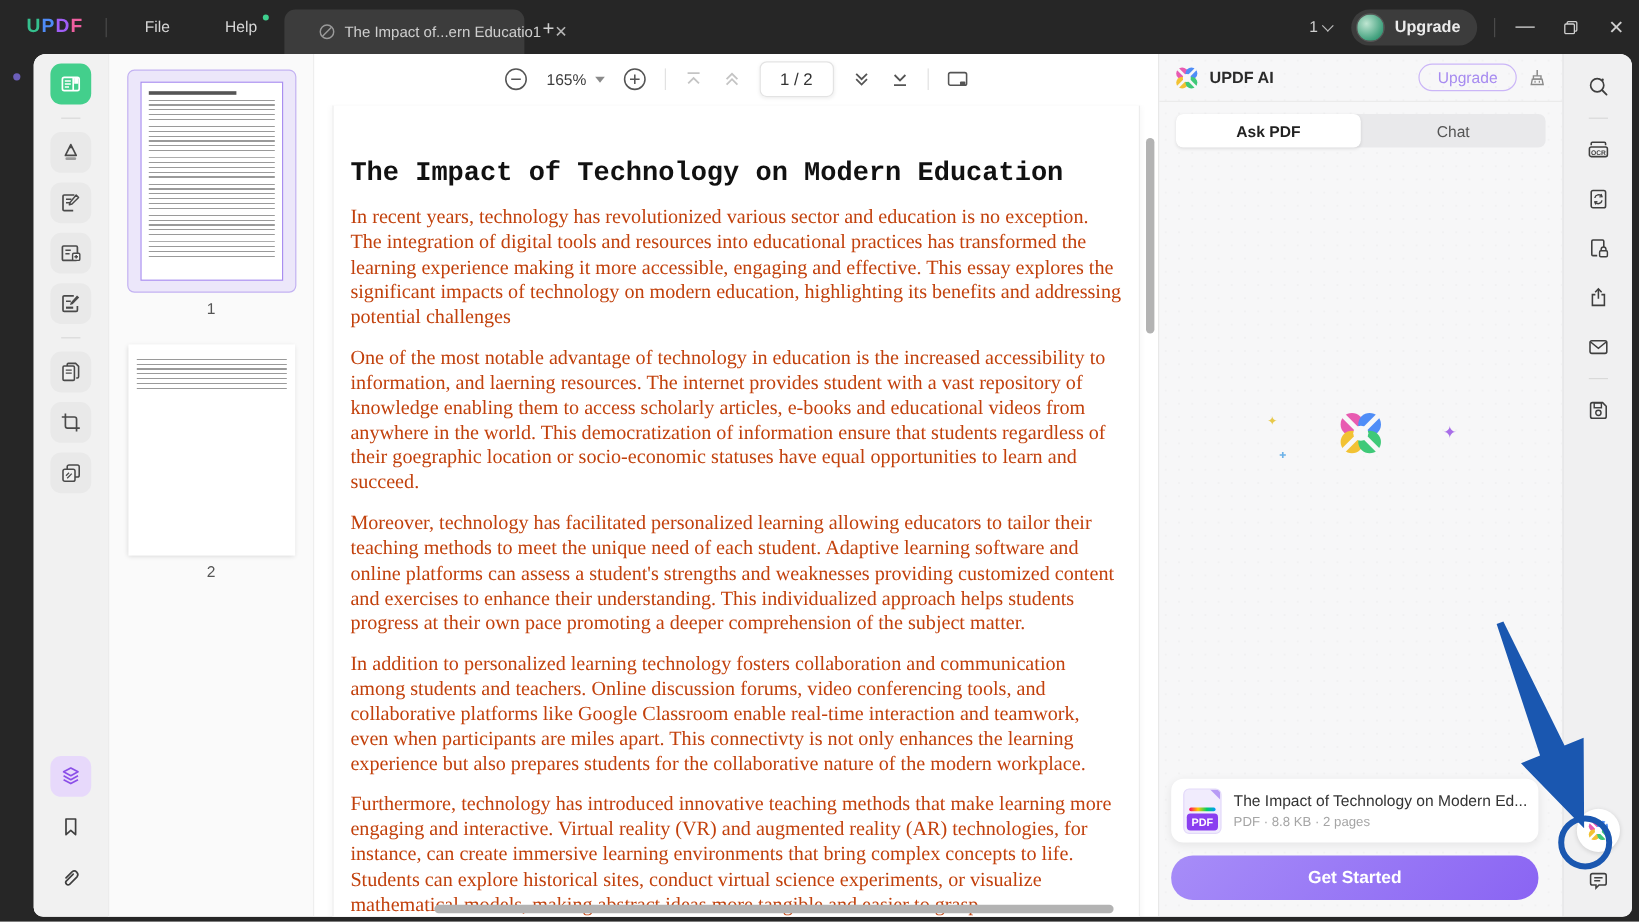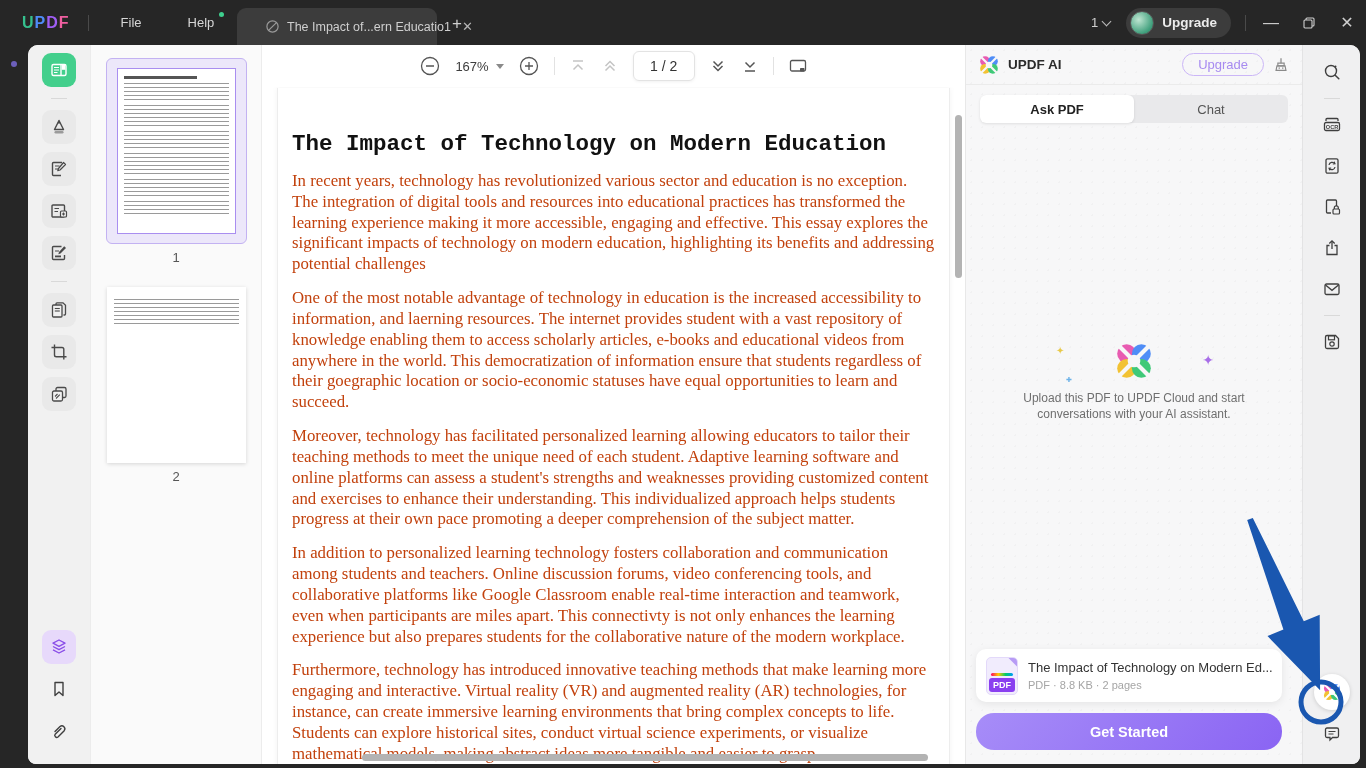--- a/index.html
+++ b/index.html
@@ -279,21 +279,21 @@
 
     <div class="viewer">
       <div class="vtoolbar">
         <span>
             <svg width="22" height="22" viewBox="0 0 22 22">
               <circle cx="11" cy="11" r="8.5" fill="none" stroke="#555" stroke-width="1.3"></circle>
               <line x1="7" y1="11" x2="15" y2="11" stroke="#555" stroke-width="1.3"></line>
             </svg>
           </span>
         <span class="zoom-level">
-            <span>167%</span>
+            <span>165%</span>
             <span class="small-tri"></span>
           </span>
         <span>
             <svg width="22" height="22" viewBox="0 0 22 22">
               <circle cx="11" cy="11" r="8.5" fill="none" stroke="#555" stroke-width="1.3"></circle>
               <line x1="7" y1="11" x2="15" y2="11" stroke="#555" stroke-width="1.3"></line>
               <line x1="11" y1="7" x2="11" y2="15" stroke="#555" stroke-width="1.3"></line>
             </svg>
           </span>
         <span class="vt-div"></span>
@@ -381,21 +381,20 @@
           <svg width="42" height="42" viewBox="0 0 40 40" style="margin:0 auto;">
               <circle cx="13" cy="13" r="9" fill="#e85bb1"></circle>
               <circle cx="27" cy="13" r="9" fill="#4f8df7"></circle>
               <circle cx="13" cy="27" r="9" fill="#f2c233"></circle>
               <circle cx="27" cy="27" r="9" fill="#3fc978"></circle>
               <line x1="6" y1="6" x2="34" y2="34" stroke="#f7f7f8" stroke-width="4"></line>
               <line x1="34" y1="6" x2="6" y2="34" stroke="#f7f7f8" stroke-width="4"></line>
               <circle cx="20" cy="20" r="6" fill="#f7f7f8"></circle>
             </svg>
         </span>
-        <div class="ai-desc">Upload this PDF to UPDF Cloud and start conversations with your AI assistant.</div>
       </div>
       <div class="file-card">
         <div class="pdf-icon">
           <div class="pdf-fold"></div>
           <div class="pdf-stripe"></div>
           <div class="pdf-label">PDF</div>
         </div>
         <div class="fc-text">
           <div class="fc-name">The Impact of Technology on Modern Ed...</div>
           <div class="fc-meta">PDF · 8.8 KB · 2 pages</div>

